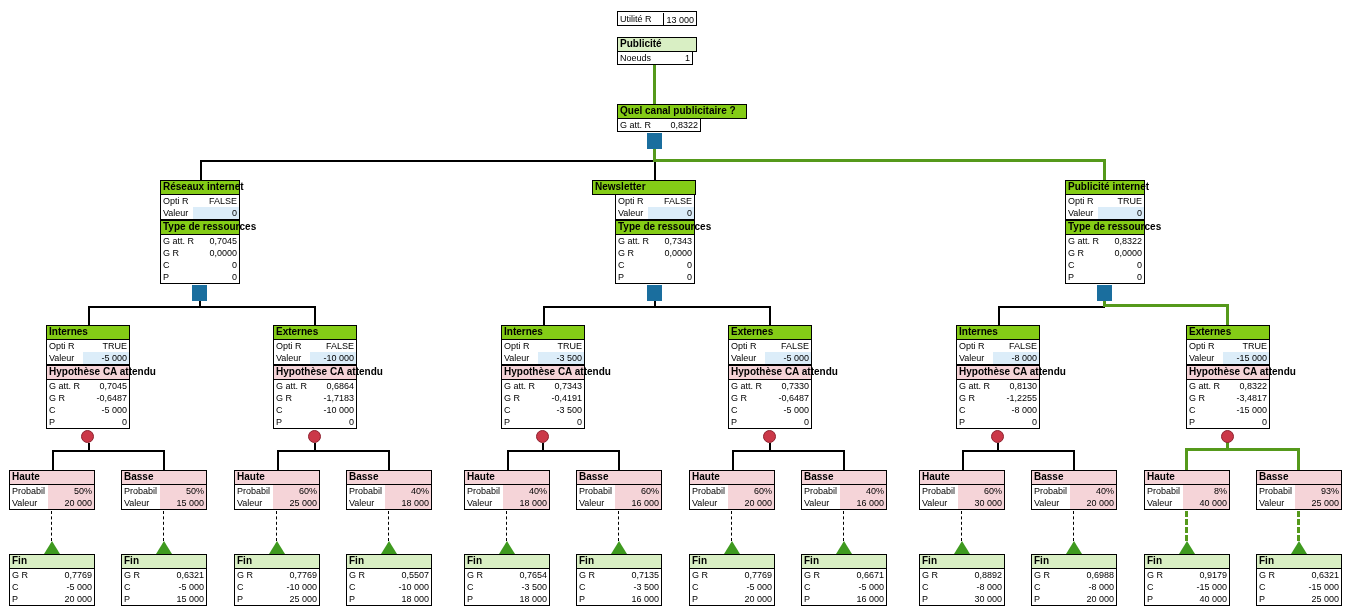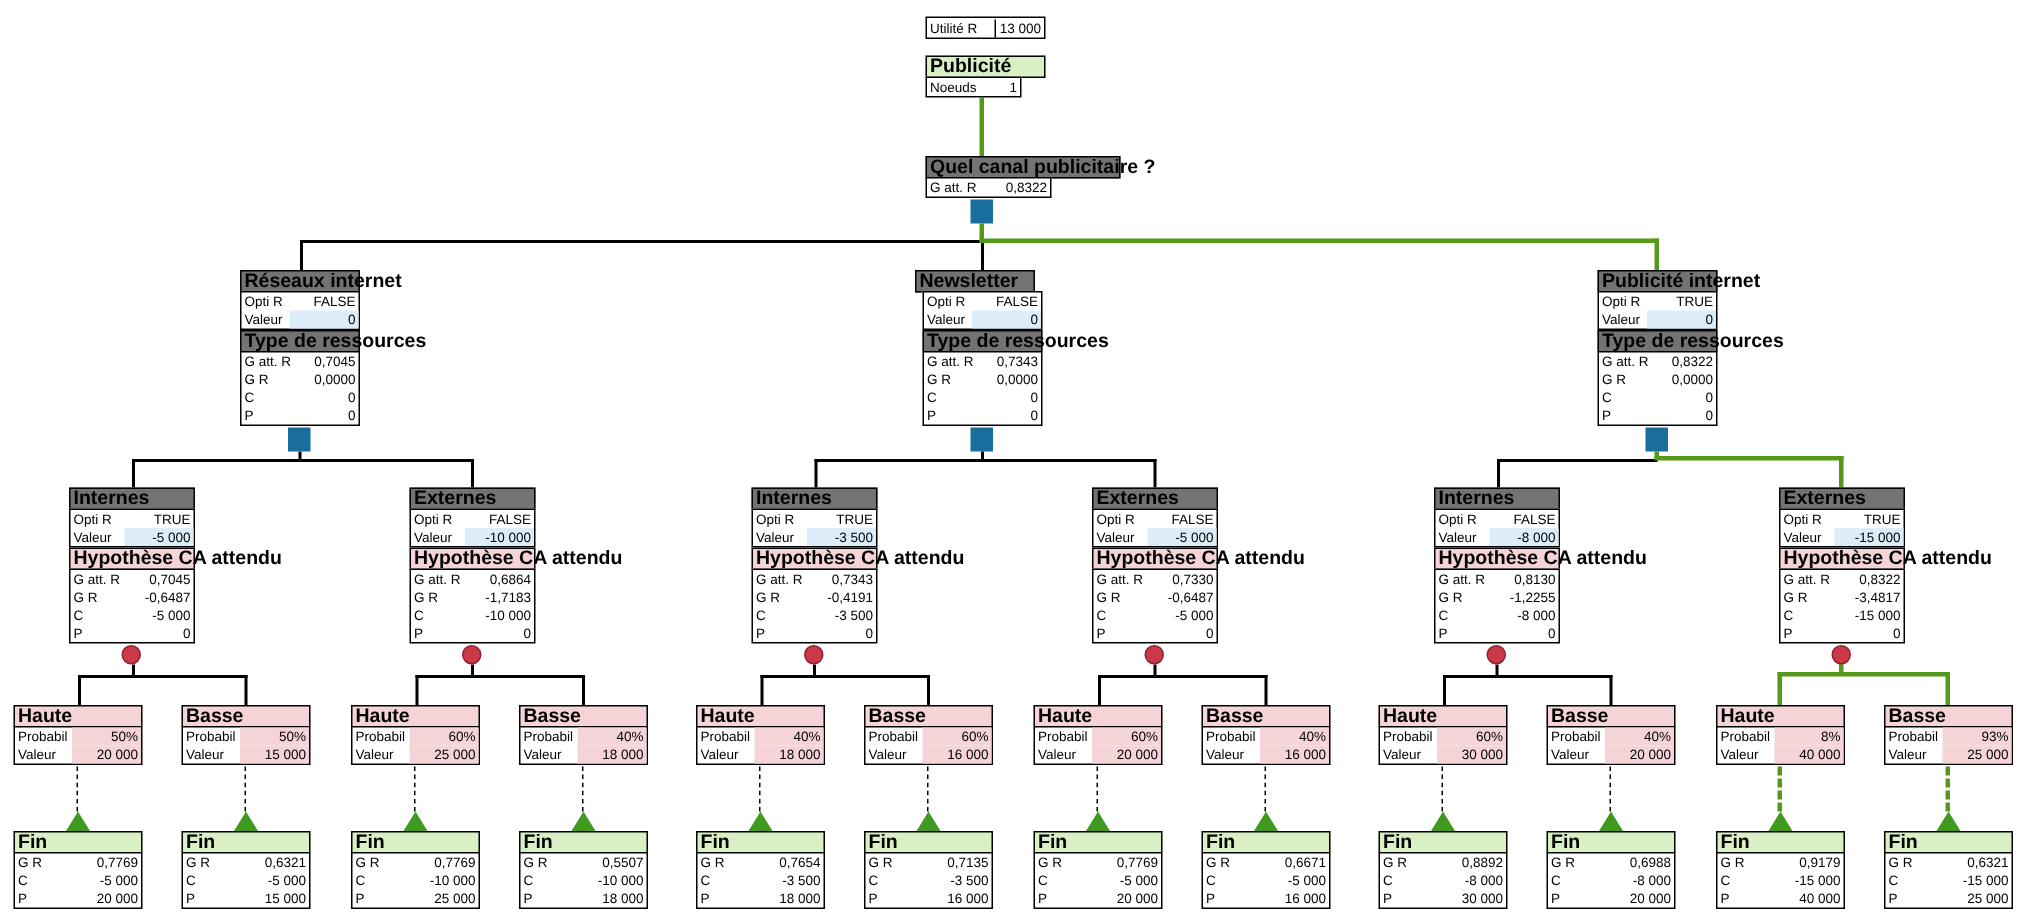--- a/index.html
+++ b/index.html
@@ -1,28 +1,28 @@
 <!DOCTYPE html>
 <html><head>
 <meta charset="utf-8">
 <style>
 *{margin:0;padding:0;box-sizing:border-box}
 body{background:#fff;font-family:"Liberation Sans",sans-serif;color:#000}
 #stage{position:relative;width:1352px;height:615px;background:#fff;overflow:hidden}
-.h{position:absolute;z-index:3;height:15px;border:1.5px solid #000;background:#fff;font-weight:bold;font-size:13px;line-height:12px;padding:0 2px;white-space:nowrap}
-.b{background:#737373}
+.h{position:absolute;z-index:3;height:15px;border:1.5px solid #000;background:#fff;font-weight:bold;font-size:10px;line-height:12px;padding:0 2px;white-space:nowrap}
+.b{background:#84cc16}
 .p{background:#f5d4d8}
 .g{background:#d9efc4}
 .kv{position:absolute;z-index:3;border:1.5px solid #000;background:#fff}
 .r{display:flex;align-items:center;height:12px;font-size:9px;line-height:12px;white-space:nowrap}
 .k{flex:1;padding-left:2px}
 .v{padding-right:2px;text-align:right}
 .v.hb{background:#dcedf9;width:46px}
 .v.hp{background:#f5d4d8;width:46px}
-.u{display:flex;height:15px;align-items:center}
+.u{display:flex;height:15px;align-items:flex-end}
 .ul{width:46px;border-right:1.5px solid #000;padding-left:2px;font-size:9px;height:12px;line-height:12px}
 .uv{flex:1;text-align:right;padding-right:2px;font-size:9px}
 .lh{position:absolute;z-index:1;height:1.5px;background:#000}
 .lv{position:absolute;z-index:1;width:1.5px;background:#000}
 .gh{position:absolute;z-index:2;height:3px;background:#55991b}
 .gv{position:absolute;z-index:2;width:3px;background:#55991b}
 .dv{position:absolute;z-index:1;width:0;border-left:1.5px dashed #000}
 .gdv{position:absolute;z-index:2;width:0;border-left:3px dashed #55991b}
 .sq{position:absolute;z-index:4;width:15px;height:16px;background:#1a6e9e}
 .ci{position:absolute;z-index:4;width:13px;height:13px;border-radius:50%;background:#cb3848;border:1px solid #8e2230}
@@ -121,21 +121,21 @@
 <div class="tr" style="left:954px;top:541px"></div>
 <div class="tr" style="left:1066px;top:541px"></div>
 <div class="tr" style="left:1179px;top:541px"></div>
 <div class="tr" style="left:1291px;top:541px"></div>
 
 <div class="kv u" style="left:617px;top:11px;width:80px">
       <span class="ul">Utilité R</span>
       <span class="uv">13 000</span>
     </div>
 <div class="h g" style="left:617px;top:37px;width:80px">Publicité</div>
-<div class="kv" style="left:617px;top:51px;width:64px">
+<div class="kv" style="left:617px;top:51px;width:76px">
       <div class="r">
         <span class="k">Noeuds</span>
         <span class="v">1</span>
       </div>
     </div>
 <div class="h b" style="left:617px;top:104px;width:130px">Quel canal publicitaire ?</div>
 <div class="kv" style="left:617px;top:118px;width:84px">
       <div class="r">
         <span class="k">G att. R</span>
         <span class="v">0,8322</span>
@@ -166,21 +166,21 @@
       <div class="r">
         <span class="k">C</span>
         <span class="v">0</span>
       </div>
       <div class="r">
         <span class="k">P</span>
         <span class="v">0</span>
       </div>
     </div>
 
-<div class="h b" style="left:610px;top:180px;width:80px">Newsletter</div>
+<div class="h b" style="left:592px;top:180px;width:104px">Newsletter</div>
 <div class="kv" style="left:615px;top:194px;width:80px">
       <div class="r">
         <span class="k">Opti R</span>
         <span class="v">FALSE</span>
       </div>
       <div class="r">
         <span class="k">Valeur</span>
         <span class="v hb">0</span>
       </div>
     </div>

